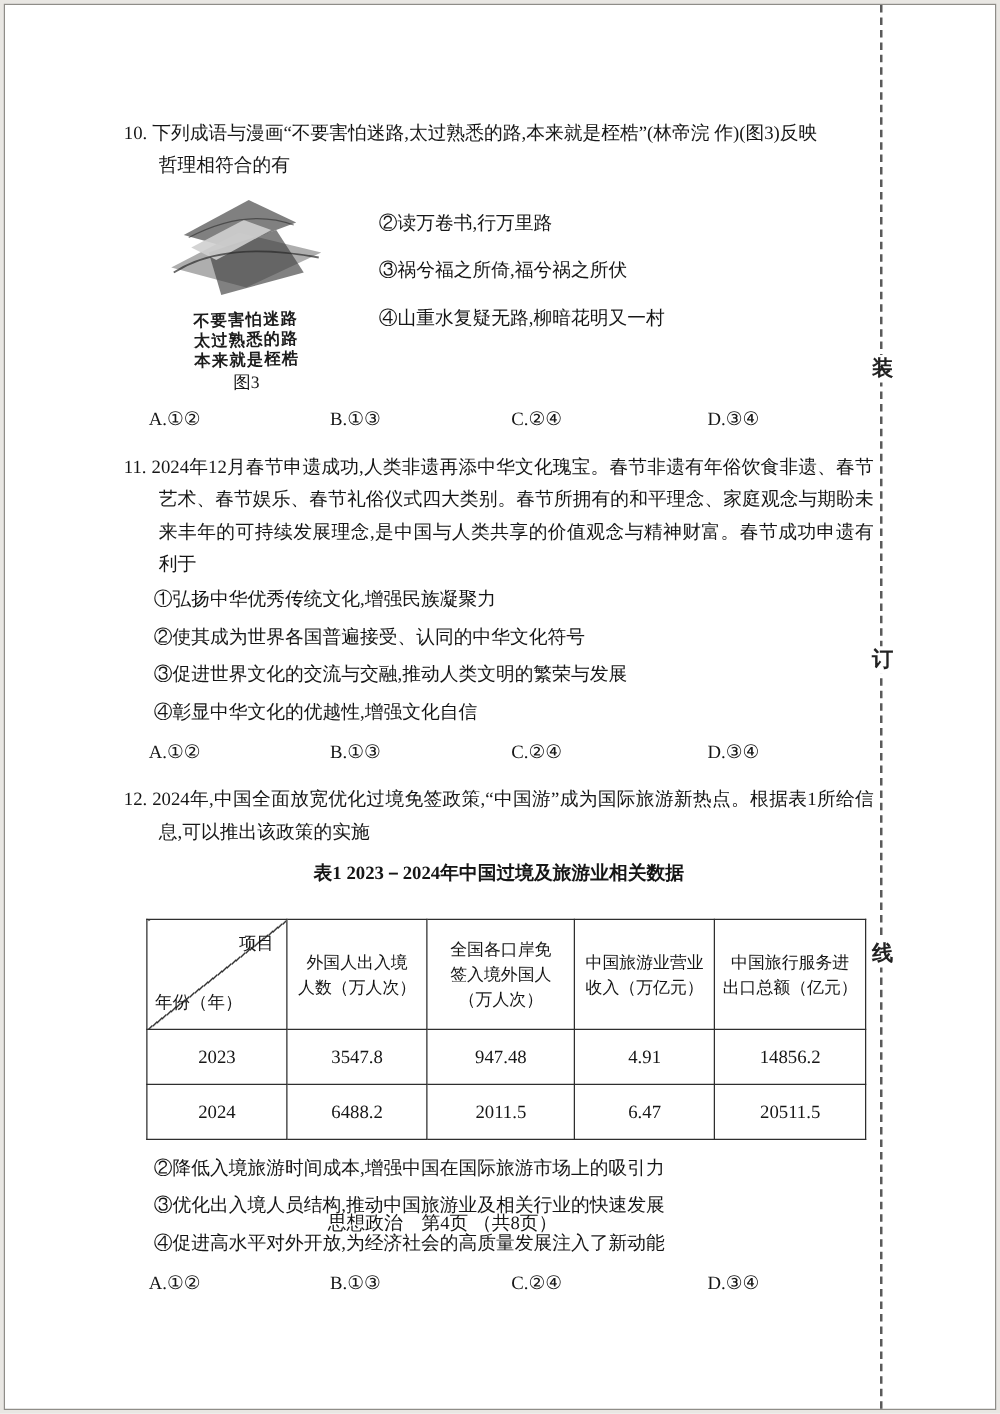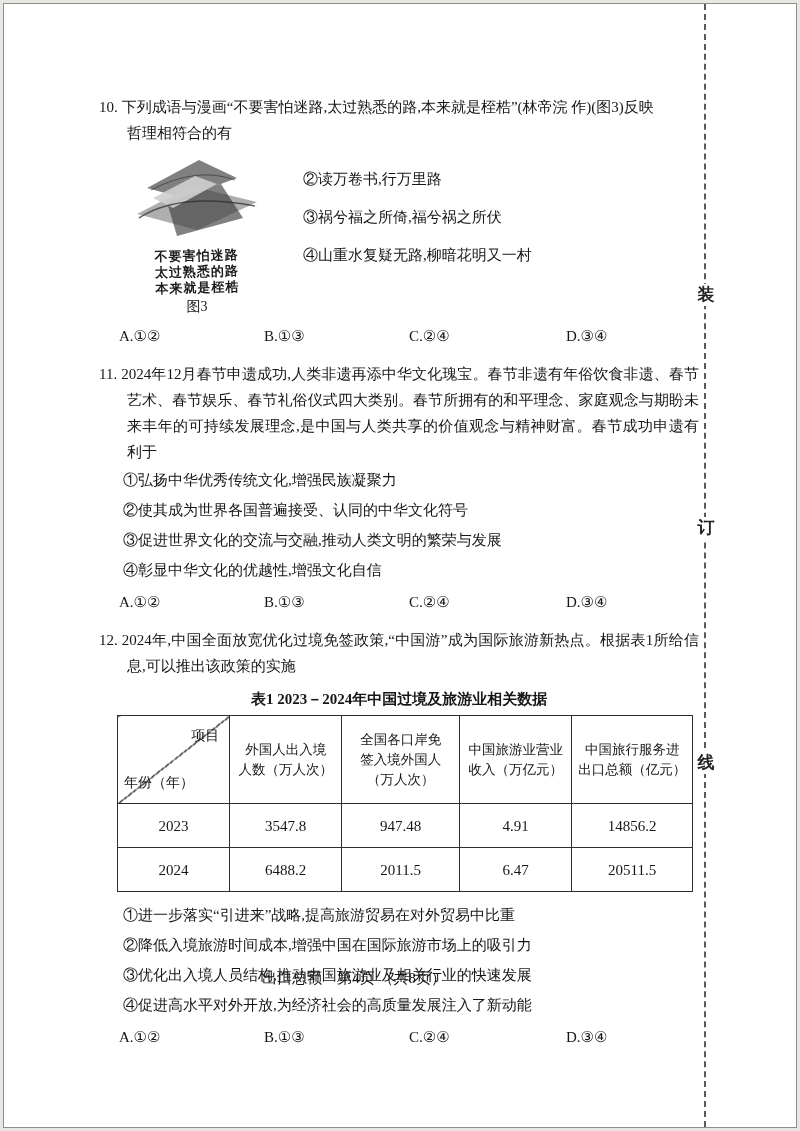--- a/index.html
+++ b/index.html
@@ -56,21 +56,21 @@
 
   
   .answers { display:flex; margin-left:20px; line-height:30px; margin-top:2px; }
   .answers span { width:145px; white-space:nowrap; }
   .answers span:last-child { width:auto;margin-left:12px; }
 
   
   .tbl-title { text-align:center; font-weight:700; line-height:32px; margin-top:4px; }
   table.data {
     border-collapse:collapse; table-layout:fixed;
-    width:576px; margin:0 0 8px 18px;
+    width:576px; margin:20px 0 8px 18px;
     font-size:13.5px; text-align:center;
   }
   table.data th, table.data td { border:1px solid #2e2e2e; vertical-align:middle; padding:2px 3px; }
   table.data th { font-weight:400; height:88px; line-height:20px; }
   .th-multi { white-space:pre-line; }
   table.data td { height:44px; font-size:15px; }
   .corner {
     position:relative; padding:0;
     background:linear-gradient(to bottom right,
       transparent calc(50% - 0.6px), #2e2e2e calc(50% - 0.6px),
@@ -193,30 +193,29 @@
             <td>2024</td>
             <td>6488.2</td>
             <td>2011.5</td>
             <td>6.47</td>
             <td>20511.5</td>
           </tr>
         </tbody>
       </table>
 
       <ul class="opts">
-        <li>①进一步落实“引进来”战略,提高旅游贸易在对外贸易中比重</li>
         <li>②降低入境旅游时间成本,增强中国在国际旅游市场上的吸引力</li>
         <li>③优化出入境人员结构,推动中国旅游业及相关行业的快速发展</li>
         <li>④促进高水平对外开放,为经济社会的高质量发展注入了新动能</li>
       </ul>
 
       <div class="answers">
         <span>A.①②</span>
         <span>B.①③</span>
         <span>C.②④</span>
         <span>D.③④</span>
       </div>
     </section>
 
   </div>
 
-  <div class="footer">出口总额　第4页 （共8页）</div>
+  <div class="footer">思想政治　第4页 （共8页）</div>
 </div>
 
 </body></html>

